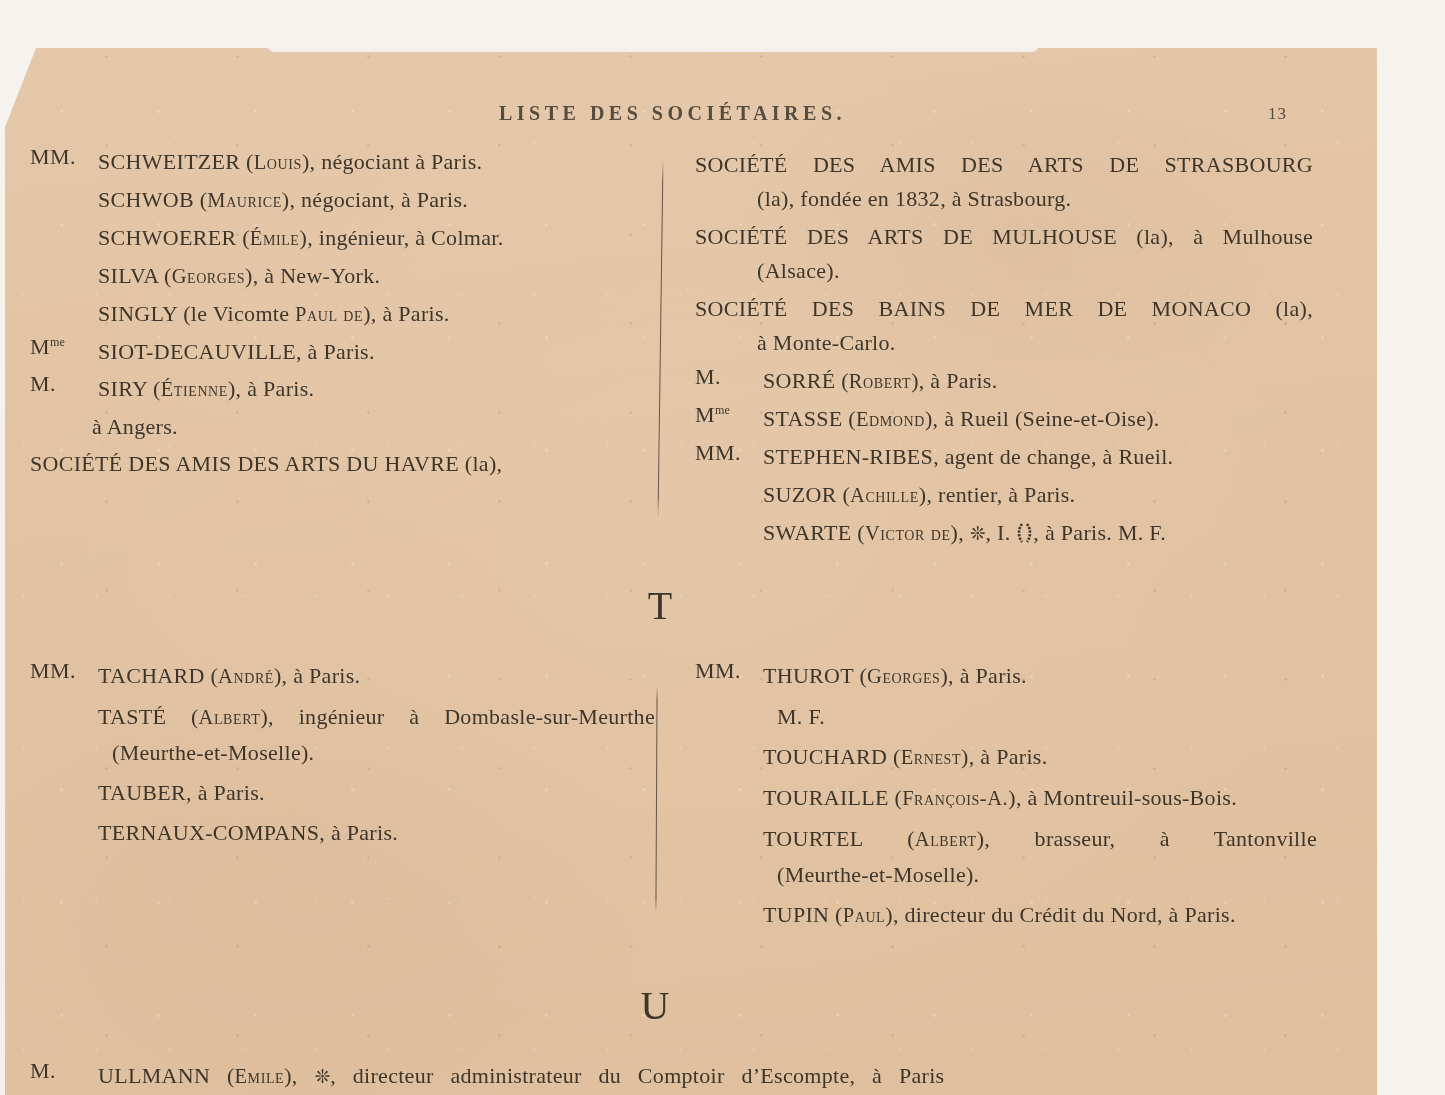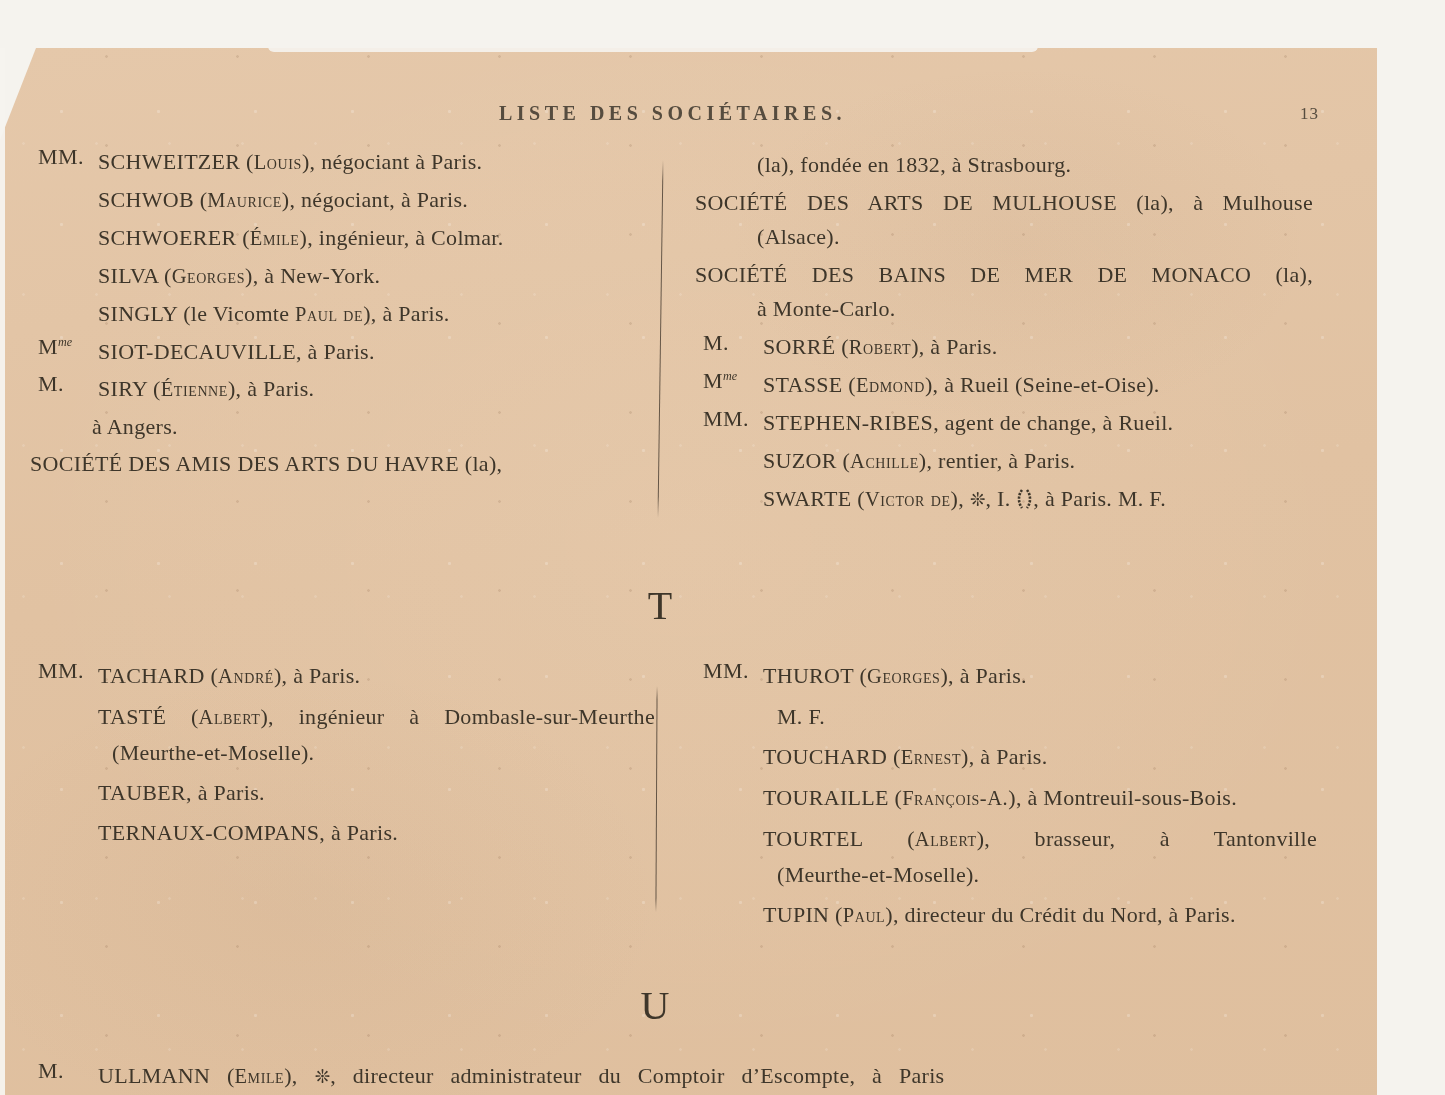--- a/index.html
+++ b/index.html
@@ -34,38 +34,38 @@
   .edge-bottom{position:absolute;left:0;right:0;bottom:0;height:10px;background:var(--edge,#17130e);}
   .edge-bottom::before{content:"";position:absolute;left:0;right:0;top:-3px;height:3px;background:rgba(30,22,12,.35);}
 
   
   .hdr-title{
     position:absolute;top:54px;left:0;width:1345px;text-align:center;
     font-size:20px;letter-spacing:4.5px;color:var(--ink-faded,#564c3f);
     font-weight:bold;
   }
   .pageno{
-    position:absolute;top:56px;left:1300px;width:46px;
+    position:absolute;top:56px;left:1268px;width:46px;
     font-size:17px;color:var(--ink-faded,#564c3f);letter-spacing:1px;
   }
 
   
   .col{position:absolute;font-size:22px;}
   #col-s-left {top:96px;  left:30px; width:625px;}
   #col-s-right{top:100px; left:695px;width:618px;}
   #col-t-left {top:610px; left:30px; width:625px;}
   #col-t-right{top:610px; left:695px;width:622px;}
   #col-u      {top:1010px;left:30px; width:1330px;word-spacing:11px;}
 
   .entry{position:relative;padding-left:68px;margin-bottom:2px;}
   #col-s-right .entry{margin-bottom:4px;}
   #col-t-left .entry,#col-t-right .entry{margin-bottom:5px;}
   .entry.flush{padding-left:0;}
-  .prefix{position:absolute;left:8px;top:0;letter-spacing:.5px;}
-  .prefix sup{font-size:.55em;vertical-align:super;letter-spacing:0;font-style:italic;}
+  .prefix{position:absolute;left:0;top:0;letter-spacing:.5px;}
+  .prefix sup{font-size:.55em;vertical-align:super;letter-spacing:0;}
   .line{line-height:35px;letter-spacing:.3px;}
   #col-s-right .line{line-height:34px;}
   
   .entry .line:not(:last-child){text-align:justify;text-align-last:justify;}
   .entry.with-prefix .line.cont{padding-left:14px;}
   .entry.flush .line.cont{padding-left:62px;}
   .sc{font-variant:small-caps;font-size:.93em;letter-spacing:.6px;}
 
   
   .letter{position:absolute;font-size:40px;color:var(--ink,#3e362a);text-align:center;}
@@ -116,20 +116,21 @@
       </div>
       <div class="entry flush">
         <div class="line cont">à Angers.</div>
       </div>
       <div class="entry flush">
         <div class="line">SOCIÉTÉ DES AMIS DES ARTS DU HAVRE (la),</div>
       </div>
     </div>
   <div class="col" id="col-s-right">
       <div class="entry flush">
+        <div class="line">SOCIÉTÉ DES AMIS DES ARTS DE STRASBOURG</div>
         <div class="line cont">(la), fondée en 1832, à Strasbourg.</div>
       </div>
       <div class="entry flush">
         <div class="line">SOCIÉTÉ DES ARTS DE MULHOUSE (la), à Mulhouse</div>
         <div class="line cont">(Alsace).</div>
       </div>
       <div class="entry flush">
         <div class="line">SOCIÉTÉ DES BAINS DE MER DE MONACO (la),</div>
         <div class="line cont">à Monte-Carlo.</div>
       </div>

